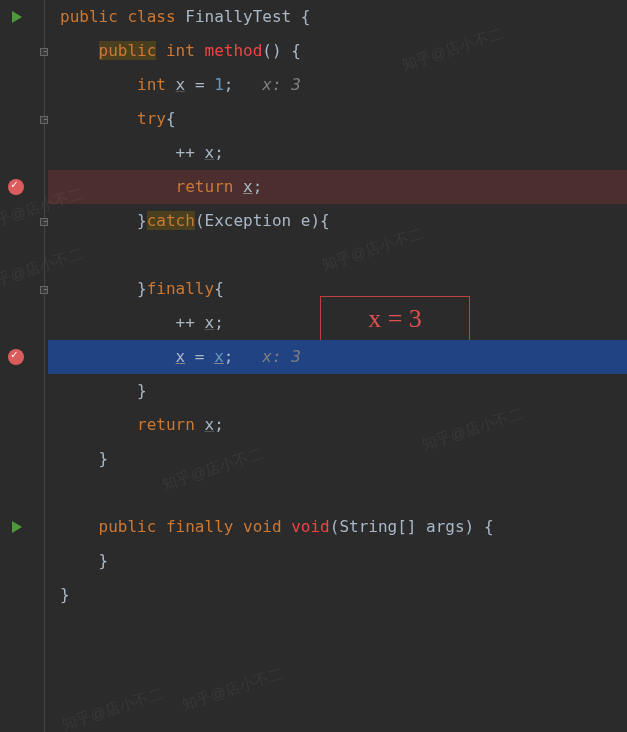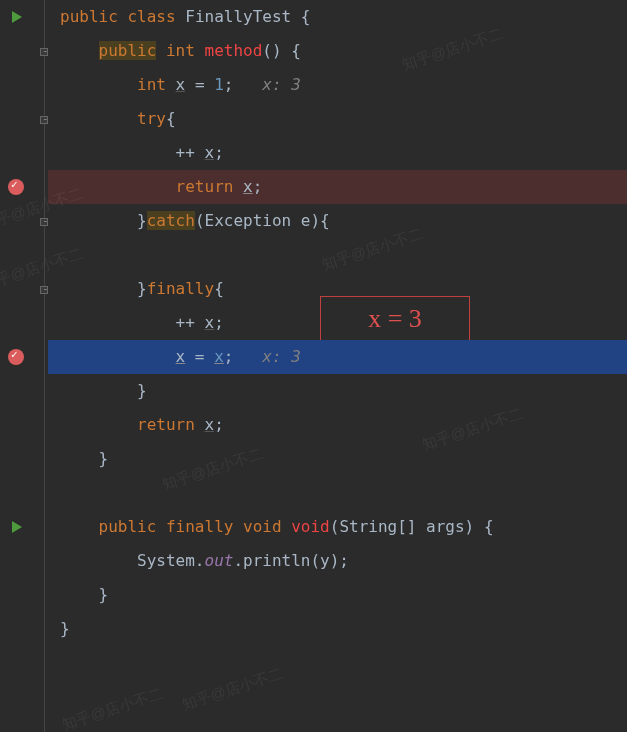--- a/index.html
+++ b/index.html
@@ -184,21 +184,20 @@
     <div class="line">        <span>}</span><span class="kw">finally</span><span>{</span></div>
     <div class="line" style="position:relative;">            <span>++ </span><span class="var-u">x</span><span>;</span>
       <div class="annot-box">x = 3</div>
     </div>
     <div class="line line-bp2">            <span class="var-u2">x</span><span> = </span><span class="var-u2" style="color:#6897bb">x</span><span>;</span><span class="comment">   x: 3</span></div>
     <div class="line">        <span>}</span></div>
     <div class="line">        <span class="kw">return</span> <span class="var-u">x</span><span>;</span></div>
     <div class="line">    <span>}</span></div>
     <div class="line"><span></span></div>
     <div class="line">    <span class="kw">public</span> <span class="kw">finally</span> <span class="kw">void</span> <span class="method">void</span><span>(String[] args) {</span></div>
-    <div class="line">        <span>System.</span><span class="field">out</span><span>.println(y);</span></div>
     <div class="line">    <span>}</span></div>
     <div class="line"><span>}</span></div>
   </div>
 </div>
 
 <div class="wm" style="left:-20px;top:200px">知乎@店小不二</div>
 <div class="wm" style="left:-20px;top:260px">知乎@店小不二</div>
 <div class="wm" style="left:160px;top:460px">知乎@店小不二</div>
 <div class="wm" style="left:180px;top:680px">知乎@店小不二</div>
 <div class="wm" style="left:400px;top:40px">知乎@店小不二</div>

